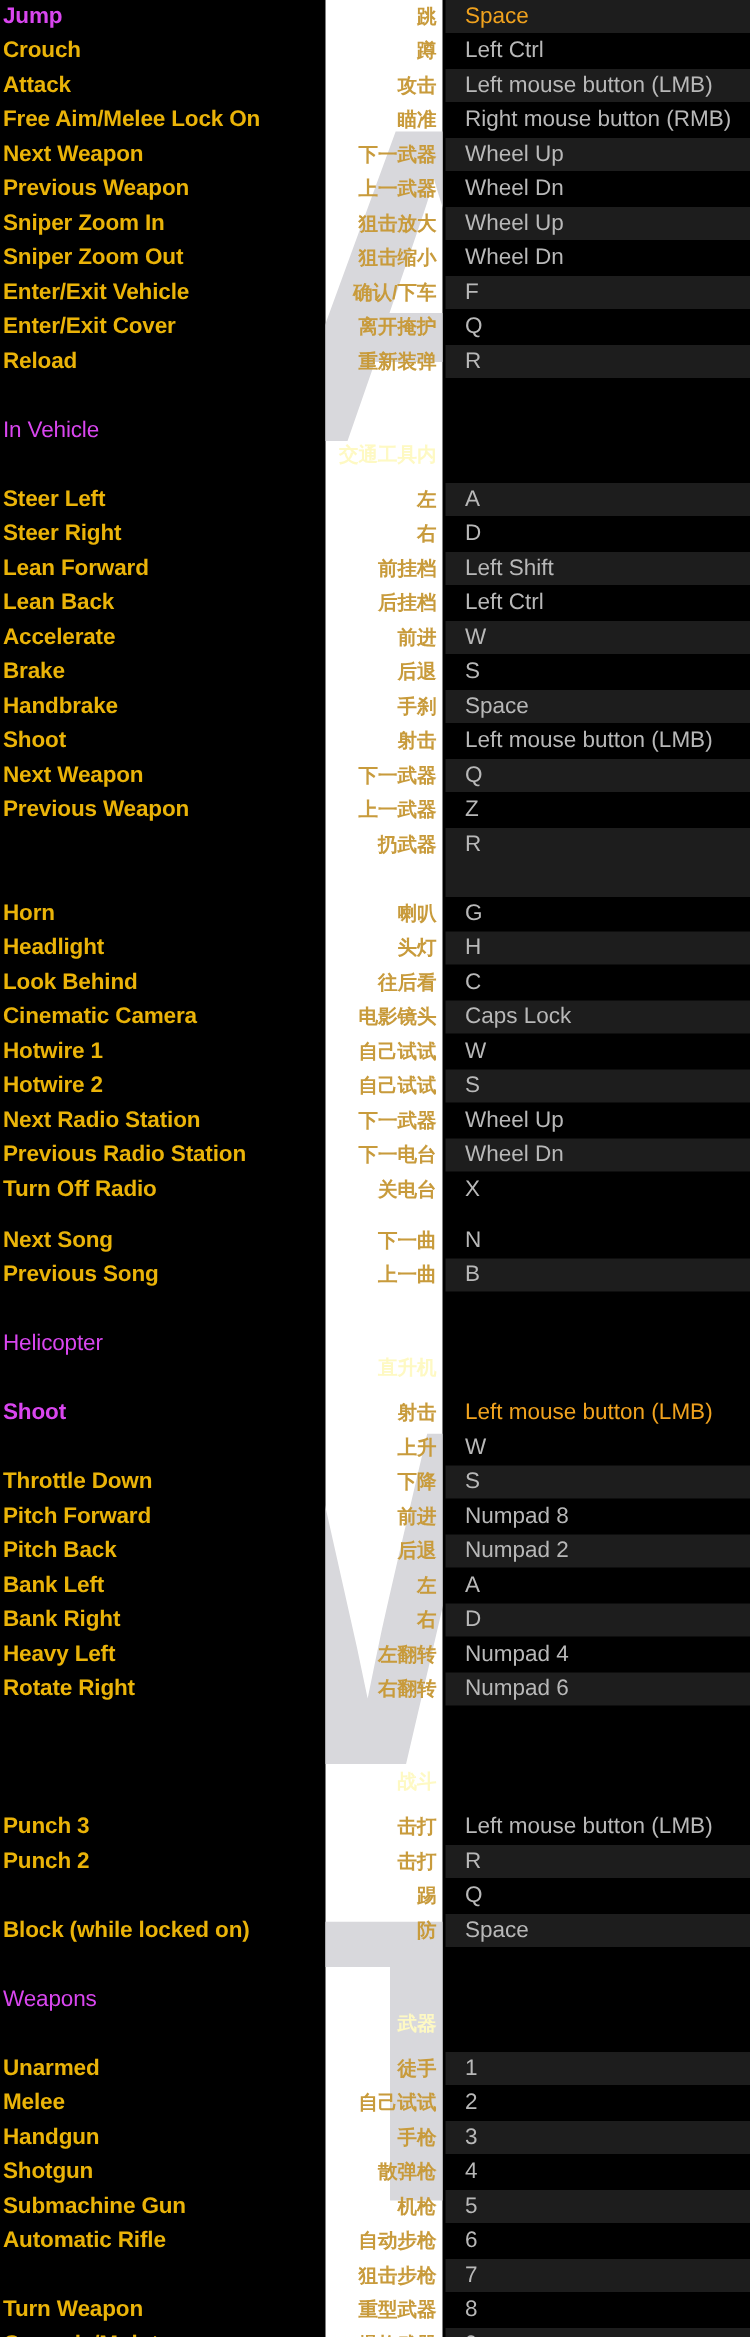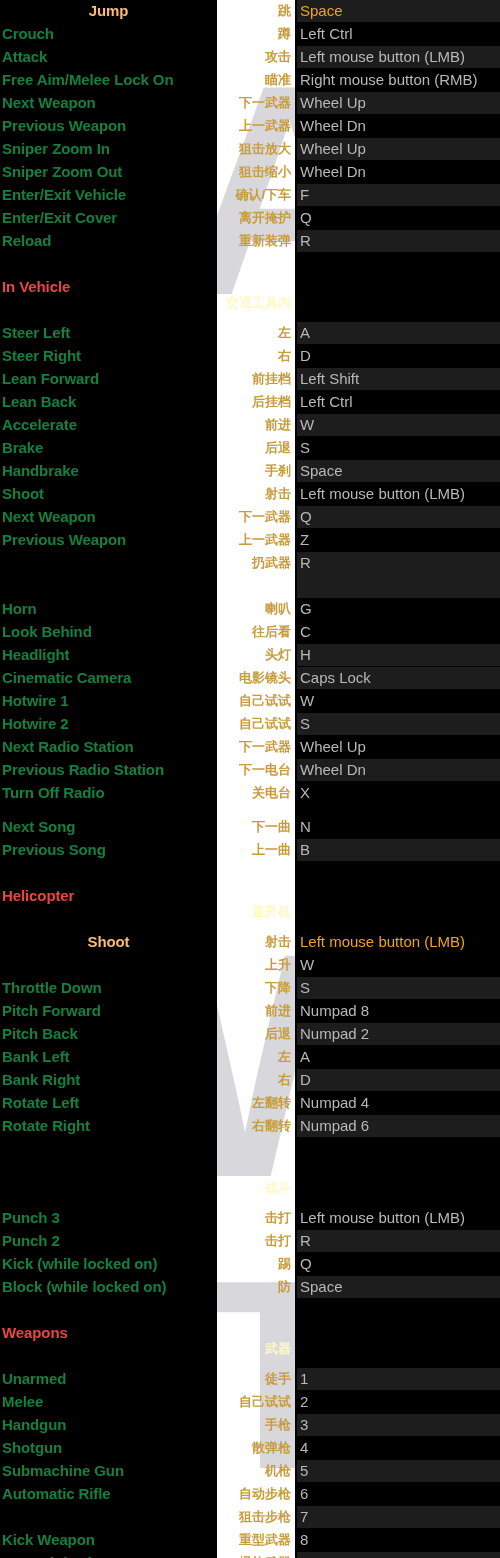--- a/index.html
+++ b/index.html
@@ -56,21 +56,21 @@
   .spacer { height: 23px; position: relative; z-index: 2; }
   .spacer-sm { height: 11px; position: relative; z-index: 2; }
 
   .c-left {
     position: absolute;
     left: 2px;
     top: 0;
     width: 213px;
     font-size: 15px;
     font-weight: bold;
-    color: #15803d;
+    color: #eab308;
     line-height: 22px;
     letter-spacing: -0.1px;
     white-space: normal;
   }
   .c-mid {
     position: absolute;
     left: 217px;
     top: 0;
     width: 78px;
     font-size: 13px;
@@ -83,36 +83,36 @@
     white-space: nowrap;
   }
   .c-right {
     position: absolute;
     left: 297px;
     top: 0;
     width: 203px;
     font-size: 15px;
     color: #b8b8b8;
     line-height: 22px;
-    padding-left: 3px;
+    padding-left: 13px;
     box-sizing: border-box;
     white-space: nowrap;
     overflow: hidden;
   }
   .c-right.shade { background: #1d1d1d; }
 
   
   .section .c-left {
-    font-weight: bold;
-    color: #ef4444;
+    font-weight: normal;
+    color: #d946ef;
   }
   .section .c-mid  { color: #fef9c3; margin-top: 16px; }
 
   
-  .hl .c-left  { color: #fdba74; text-align: center; }
+  .hl .c-left  { color: #d946ef; }
   .hl .c-right { color: #f0a21e; }
 </style>
 </head>
 <body>
 
 <div id="sheet">
 
   <div class="mid-strip">
     <div class="wm wm-a">A</div>
     <div class="wm wm-w">W</div>
@@ -235,28 +235,28 @@
       <div class="row tall">
         <div class="c-mid">扔武器</div>
         <div class="c-right shade" style="height: 46px;">R</div>
       </div>
       <div class="row">
         <div class="c-left">Horn</div>
         <div class="c-mid">喇叭</div>
         <div class="c-right">G</div>
       </div>
       <div class="row">
+        <div class="c-left">Headlight</div>
+        <div class="c-mid">头灯</div>
+        <div class="c-right shade">H</div>
+      </div>
+      <div class="row">
         <div class="c-left">Look Behind</div>
         <div class="c-mid">往后看</div>
         <div class="c-right">C</div>
-      </div>
-      <div class="row">
-        <div class="c-left">Headlight</div>
-        <div class="c-mid">头灯</div>
-        <div class="c-right shade">H</div>
       </div>
       <div class="row">
         <div class="c-left">Cinematic Camera</div>
         <div class="c-mid">电影镜头</div>
         <div class="c-right shade">Caps Lock</div>
       </div>
       <div class="row">
         <div class="c-left">Hotwire 1</div>
         <div class="c-mid">自己试试</div>
         <div class="c-right">W</div>
@@ -327,21 +327,21 @@
         <div class="c-left">Bank Left</div>
         <div class="c-mid">左</div>
         <div class="c-right">A</div>
       </div>
       <div class="row">
         <div class="c-left">Bank Right</div>
         <div class="c-mid">右</div>
         <div class="c-right shade">D</div>
       </div>
       <div class="row">
-        <div class="c-left">Rotate Left</div>
+        <div class="c-left">Heavy Left</div>
         <div class="c-mid">左翻转</div>
         <div class="c-right">Numpad 4</div>
       </div>
       <div class="row">
         <div class="c-left">Rotate Right</div>
         <div class="c-mid">右翻转</div>
         <div class="c-right shade">Numpad 6</div>
       </div>
       <div class="spacer"></div>
       <div class="row section">
@@ -353,21 +353,20 @@
         <div class="c-left">Punch 3</div>
         <div class="c-mid">击打</div>
         <div class="c-right">Left mouse button (LMB)</div>
       </div>
       <div class="row">
         <div class="c-left">Punch 2</div>
         <div class="c-mid">击打</div>
         <div class="c-right shade">R</div>
       </div>
       <div class="row">
-        <div class="c-left">Kick (while locked on)</div>
         <div class="c-mid">踢</div>
         <div class="c-right">Q</div>
       </div>
       <div class="row">
         <div class="c-left">Block (while locked on)</div>
         <div class="c-mid">防</div>
         <div class="c-right shade">Space</div>
       </div>
       <div class="spacer"></div>
       <div class="row section">
@@ -404,21 +403,21 @@
       <div class="row">
         <div class="c-left">Automatic Rifle</div>
         <div class="c-mid">自动步枪</div>
         <div class="c-right">6</div>
       </div>
       <div class="row">
         <div class="c-mid">狙击步枪</div>
         <div class="c-right shade">7</div>
       </div>
       <div class="row">
-        <div class="c-left">Kick Weapon</div>
+        <div class="c-left">Turn Weapon</div>
         <div class="c-mid">重型武器</div>
         <div class="c-right">8</div>
       </div>
       <div class="row">
         <div class="c-left">Grenade/Molotov</div>
         <div class="c-mid">爆炸武器</div>
         <div class="c-right shade">9</div>
       </div>
     </div>
 

